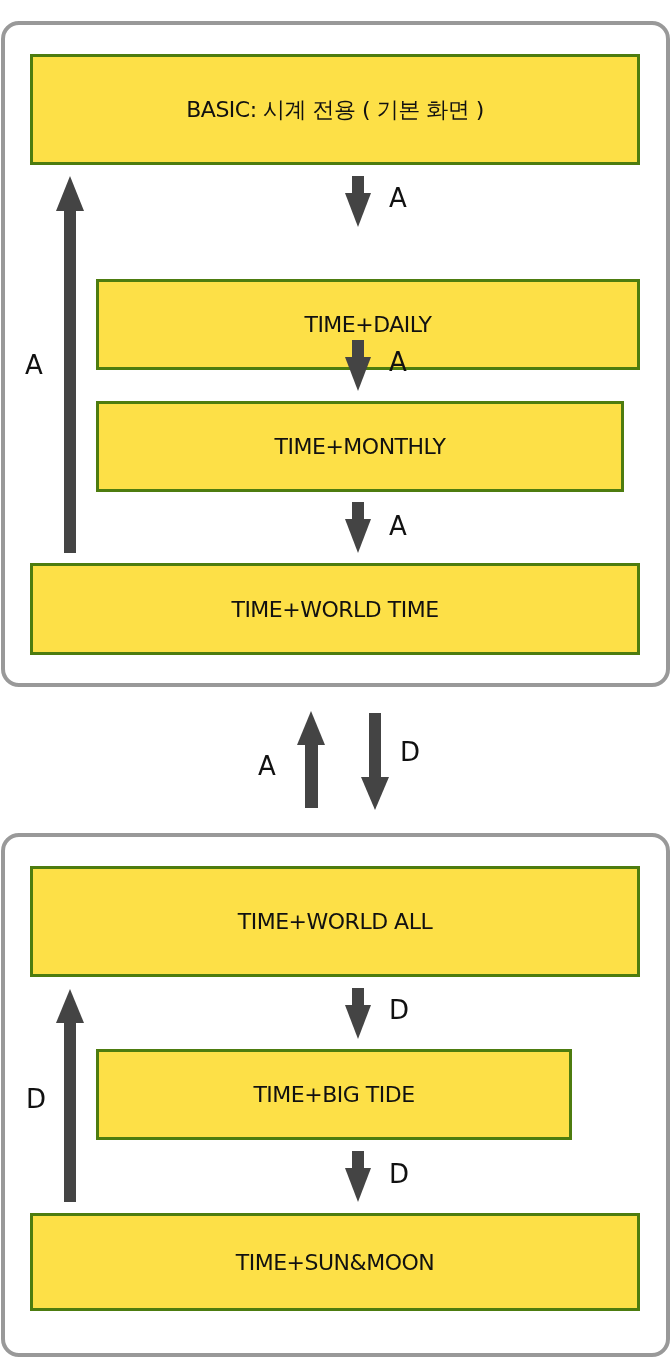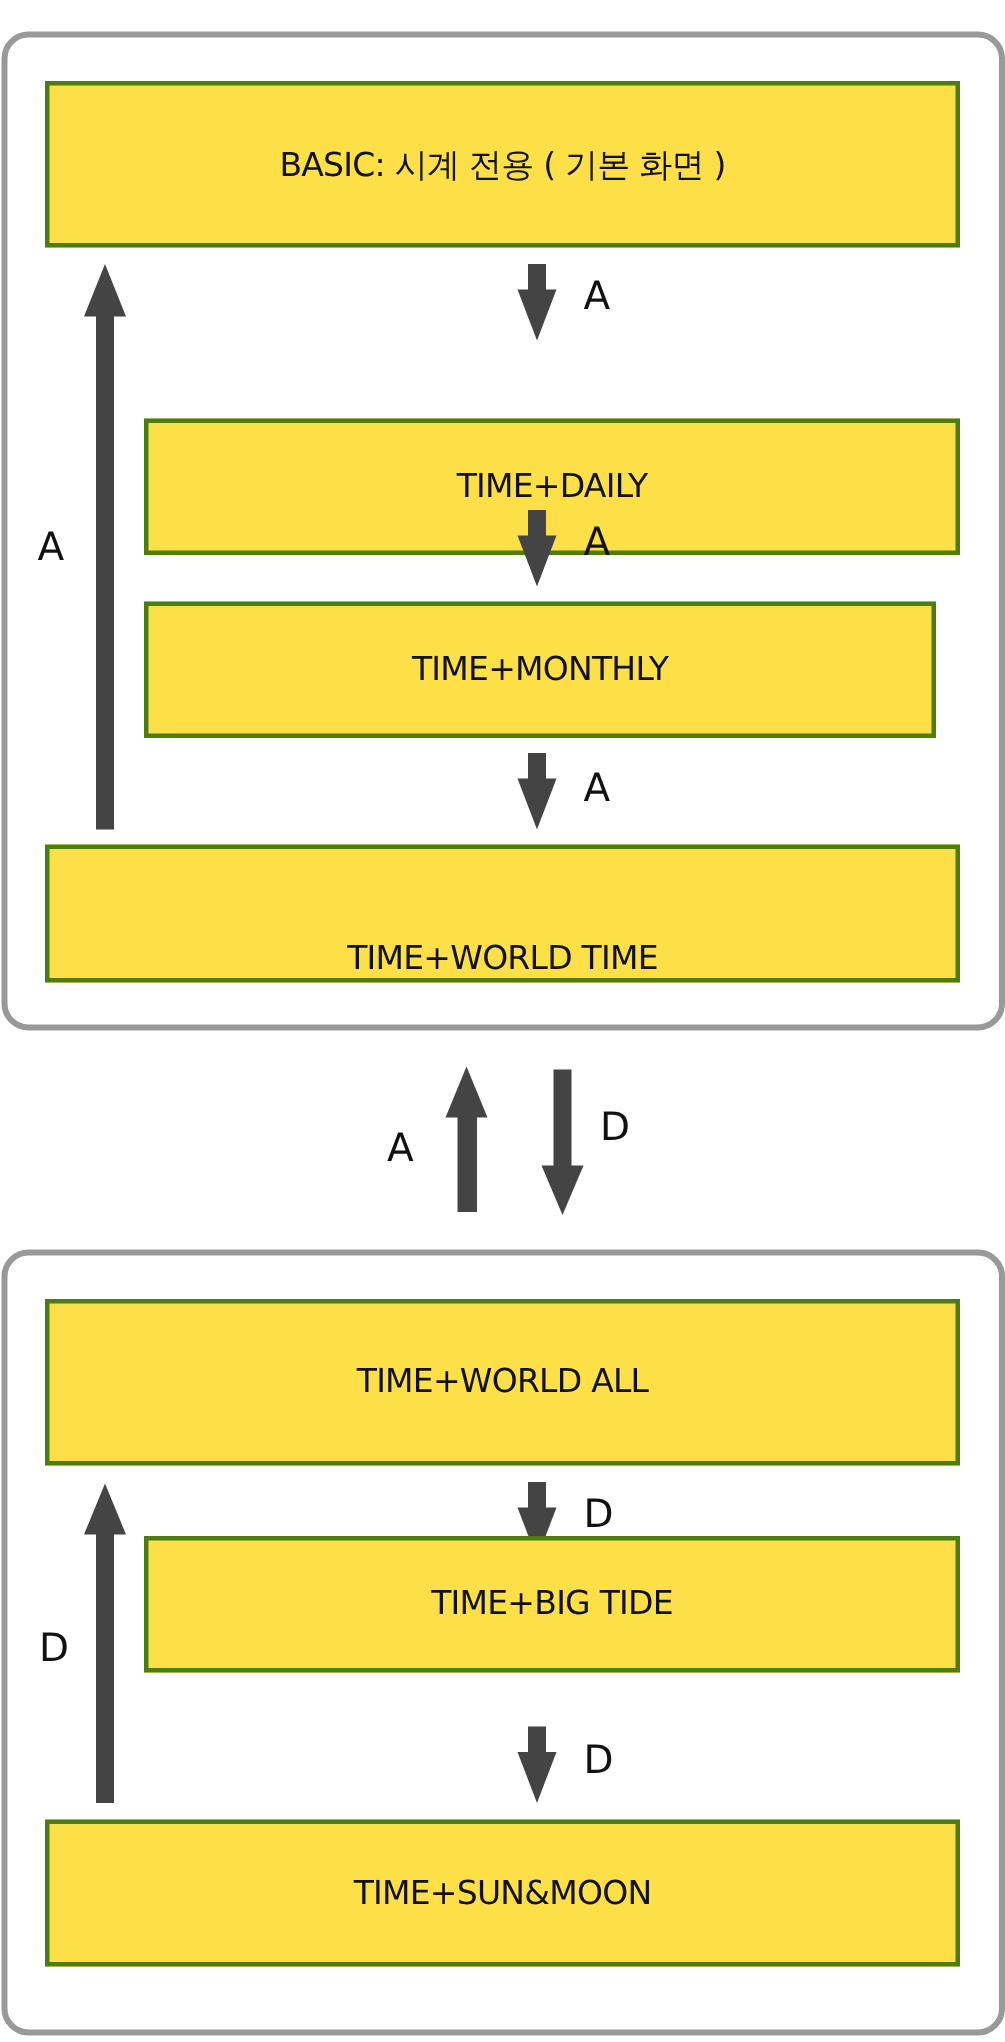--- a/index.html
+++ b/index.html
@@ -40,21 +40,21 @@
 <div class="mode-box" style="left:96px; top:401px; width:528px; height:91px;">
   <span>TIME+MONTHLY</span>
 </div>
 
 <svg class="arrow" style="left:344px; top:502px;" width="30" height="52">
   <rect x="8" y="0" width="12" height="18" fill="#444444"></rect>
     <polygon points="1,17 27,17 14,51" fill="#444444"></polygon>
 </svg>
 <span class="label" style="left:389px; top:513px;">A</span>
 
-<div class="mode-box" style="left:30px; top:563px; width:610px; height:92px;align-items:flex-end;">
+<div class="mode-box" style="left:30px; top:563px; width:610px; height:92px;">
   <span>TIME+WORLD TIME</span>
 </div>
 
 <svg class="arrow" style="left:55px; top:176px;" width="30" height="378">
   <polygon points="15,0 29,35 1,35" fill="#444444"></polygon>
     <rect x="9" y="34" width="12" height="343" fill="#444444"></rect>
 </svg>
 <span class="label" style="left:25px; top:352px;">A</span>
 
 <svg class="arrow" style="left:296px; top:711px;" width="30" height="98">
@@ -74,21 +74,21 @@
 <div class="mode-box" style="left:30px; top:866px; width:610px; height:111px;">
   <span>TIME+WORLD ALL</span>
 </div>
 
 <svg class="arrow" style="left:344px; top:988px;" width="30" height="52">
   <rect x="8" y="0" width="12" height="18" fill="#444444"></rect>
     <polygon points="1,17 27,17 14,51" fill="#444444"></polygon>
 </svg>
 <span class="label" style="left:389px; top:997px;">D</span>
 
-<div class="mode-box" style="left:96px; top:1024px; width:544px; height:91px;">
+<div class="mode-box" style="left:96px; top:1049px; width:476px; height:91px;">
   <span>TIME+BIG TIDE</span>
 </div>
 
 <svg class="arrow" style="left:344px; top:1151px;" width="30" height="52">
   <rect x="8" y="0" width="12" height="18" fill="#444444"></rect>
     <polygon points="1,17 27,17 14,51" fill="#444444"></polygon>
 </svg>
 <span class="label" style="left:389px; top:1161px;">D</span>
 
 <div class="mode-box" style="left:30px; top:1213px; width:610px; height:98px;">

